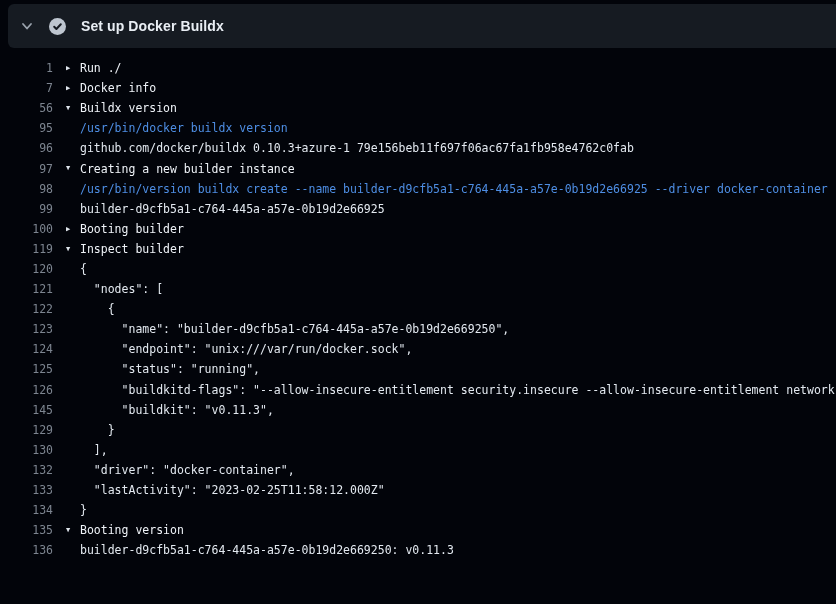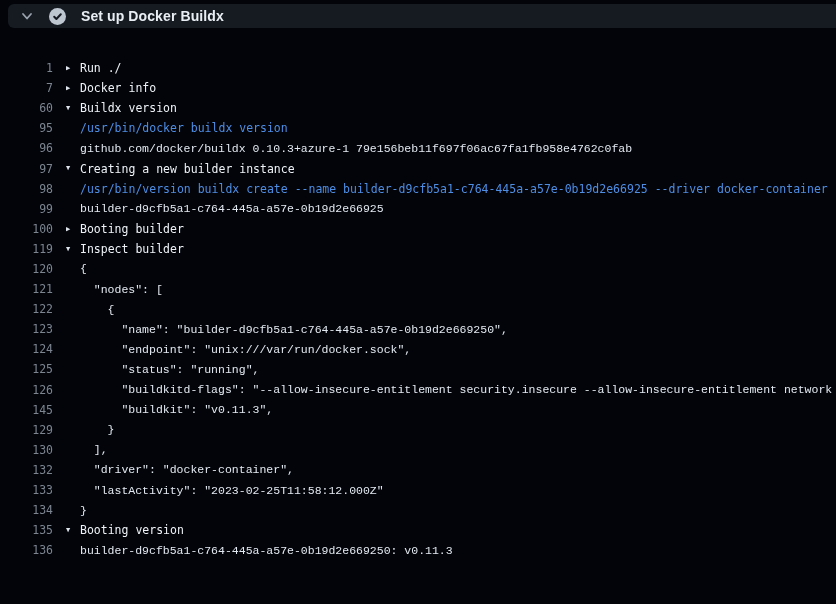--- a/index.html
+++ b/index.html
@@ -9,21 +9,21 @@
     width: 836px;
     height: 604px;
     overflow: hidden;
     font-family: "Liberation Sans", sans-serif;
   }
   .step-header {
     position: absolute;
     left: 8px;
     top: 4px;
     width: 828px;
-    height: 24px;
+    height: 44px;
     background: #161b22;
     border-radius: 6px 0 0 6px;
     display: flex;
     align-items: center;
     box-sizing: border-box;
     padding-left: 12px;
     cursor: pointer;
   }
   .chev {
     width: 14px;
@@ -80,21 +80,21 @@
     width: 27px;
     flex: none;
     box-sizing: border-box;
     padding-left: 13px;
     font-size: 7px;
     color: #dfe5ec;
     line-height: 20.1px;
   }
   .text { white-space: pre; text-align: center; }
   .text.group_collapsed, .text.group_expanded { color: #eff3f8; }
-  .text.output { color: #e3e9f0; font-family: Liberation Mono, monospace; }
+  .text.output { color: #e3e9f0; }
   .text.command { color: #4e8ee4; }
   .row.group { cursor: pointer; }
 </style>
 </head>
 <body>
 
 <div class="step-header">
   <span class="chev">
     <svg width="14" height="14" viewBox="0 0 14 14">
       <polyline points="3,5 7,9.5 11,5" fill="none" stroke="#9aa3ad" stroke-width="1.8" stroke-linecap="round" stroke-linejoin="round"></polyline>
@@ -113,21 +113,21 @@
     <span class="num">1</span>
     <span class="arrow">▶</span>
     <span class="text group_collapsed">Run ./</span>
   </div>
     <div class="row group">
     <span class="num">7</span>
     <span class="arrow">▶</span>
     <span class="text group_collapsed">Docker info</span>
   </div>
     <div class="row group">
-    <span class="num">60</span>
+    <span class="num">56</span>
     <span class="arrow">▼</span>
     <span class="text group_expanded">Buildx version</span>
   </div>
     <div class="row">
     <span class="num">95</span>
     <span class="arrow"></span>
     <span class="text command">/usr/bin/docker buildx version</span>
   </div>
     <div class="row">
     <span class="num">96</span>

